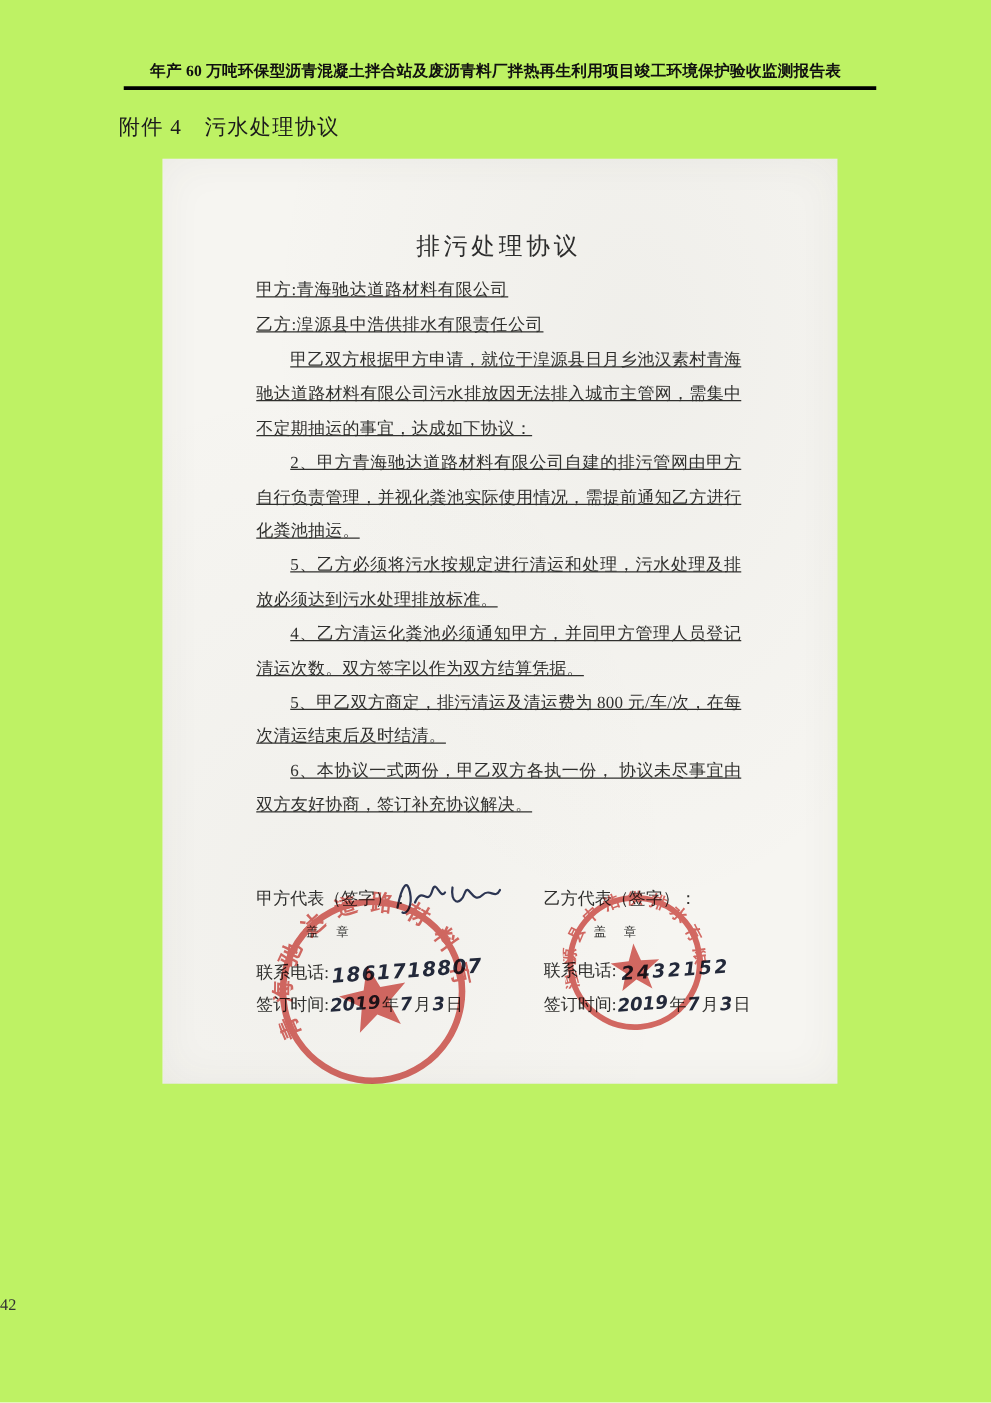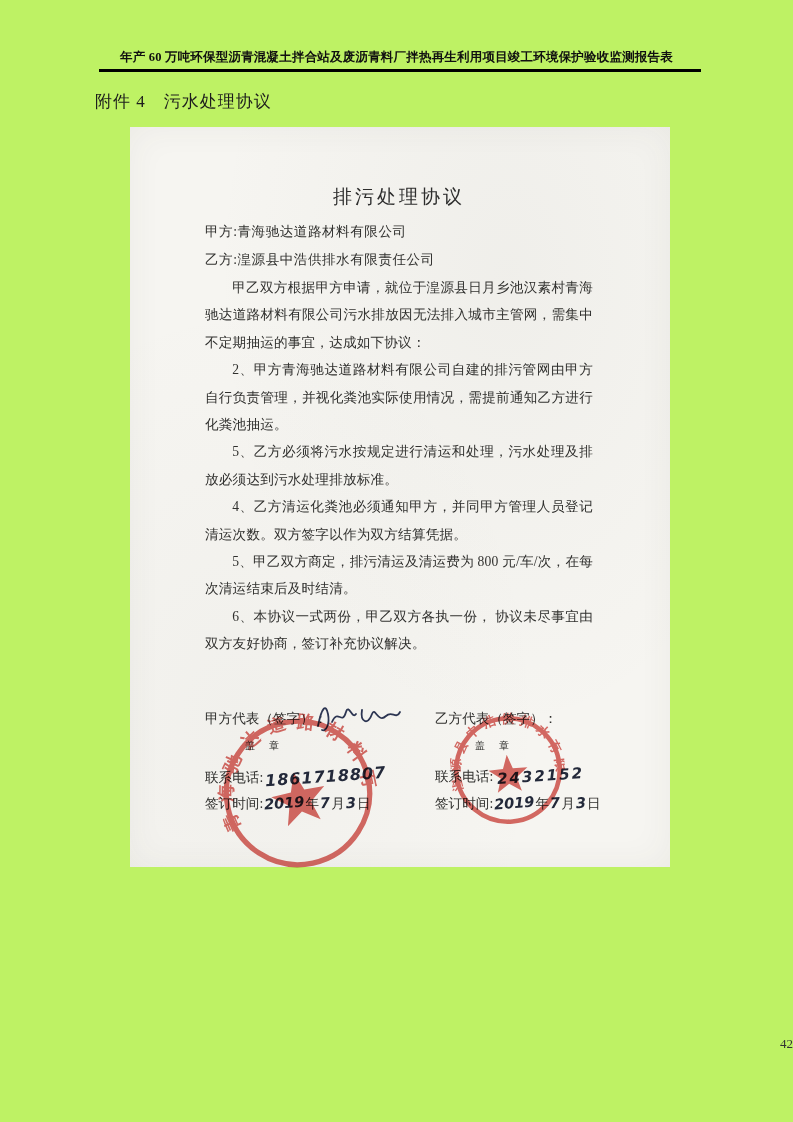--- a/index.html
+++ b/index.html
@@ -26,40 +26,40 @@
   .header-rule {
     position: absolute; top: 69px; left: 99px;
     width: 602px; height: 2.5px; background: #000;
   }
   .attachment-title {
     position: absolute; top: 90px; left: 95px;
     font-size: 17px; color: #1c1c1c; letter-spacing: 1px;
   }
   .page-number {
     position: absolute; top: 1036px; left: 0; width: 100%;
-    text-align: right; font-size: 13px; color: #333;
+    text-align: left; font-size: 13px; color: #333;
   }
   
   .scan {
     position: absolute; left: 130px; top: 127px;
     width: 540px; height: 740px;
     background:
       radial-gradient(ellipse at 70% 20%, rgba(120,120,110,0.05), rgba(0,0,0,0) 55%),
       radial-gradient(ellipse at 20% 80%, rgba(120,120,110,0.04), rgba(0,0,0,0) 50%),
       #f6f5f1;
     box-shadow: inset 0 0 35px rgba(60,60,50,0.06);
   }
   .doc-title {
     position: absolute; top: 57px; left: 75px; width: 388px;
     text-align: center;
     font-size: 19px; font-weight: 400; letter-spacing: 3px; color: #2d2d2d;
   }
   .doc-body {
     position: absolute; top: 91px; left: 75px; width: 388px;
-    font-size: 13.6px; color: #30302e;
+    font-size: 13.6px; color: #30302e; text-decoration: underline;
   }
   .doc-body p { margin: 0; }
   .party-line { line-height: 28px; letter-spacing: 0.5px; }
   .para {
     line-height: 27.4px;
     text-indent: 2em;
     text-align: justify;
     text-justify: inter-ideograph;
     letter-spacing: 0.2px;
   }

